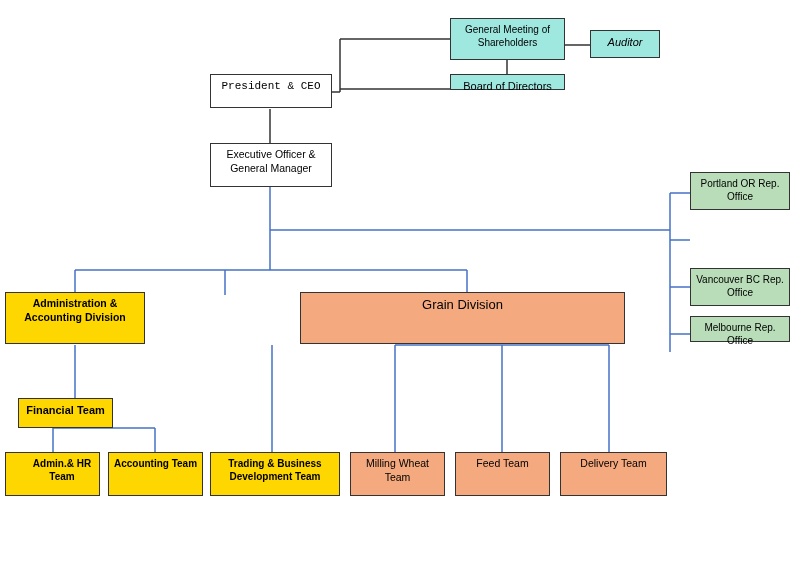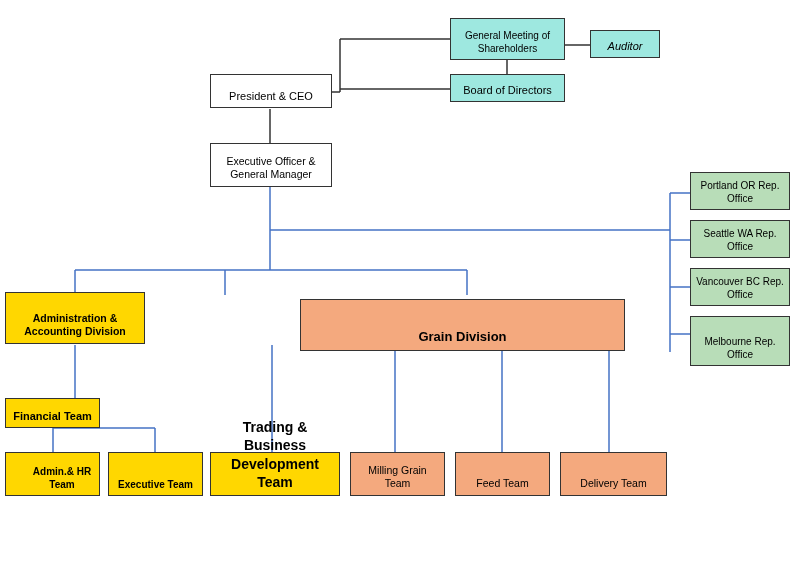--- a/index.html
+++ b/index.html
@@ -13,21 +13,21 @@
       position: relative;
     }
     .org-chart {
       position: relative;
       width: 800px;
       height: 570px;
     }
     .node {
       position: absolute;
       display: flex;
-      align-items: flex-end;
+      align-items: flex-start;
       justify-content: center;
       text-align: center;
       border: 1.5px solid #333;
       padding: 4px;
       line-height: 1.3;
     }
     .node-white { background: #fff; }
     .node-teal { background: #9ee8e0; border-color: #333; }
     .node-yellow { background: #ffd700; border-color: #333; }
     .node-salmon { background: #f4a97e; border-color: #333; }
@@ -101,65 +101,62 @@
 
     <line x1="467" y1="345" x2="467" y2="345"></line>
   </svg>
 
   <div class="node node-teal" style="left:450px;top:18px;width:115px;height:42px;font-size:10px;">
     <span>General Meeting of Shareholders</span>
   </div>
   <div class="node node-teal" style="left:590px;top:30px;width:70px;height:28px;font-style:italic;">
     <span>Auditor</span>
   </div>
-  <div class="node node-teal" style="left:450px;top:74px;width:115px;height:28px;">
+  <div class="node node-teal" style="left:450px;top:74px;width:115px;height:16px;">
     <span>Board of Directors</span>
   </div>
-  <div class="node node-white" style="left:210px;top:74px;width:122px;height:34px;">
+  <div class="node node-white" style="left:210px;top:74px;width:122px;height:34px;font-family:Liberation Mono, monospace;">
     <span>President &amp; CEO</span>
   </div>
   <div class="node node-white" style="left:210px;top:143px;width:122px;height:44px;font-size:10.5px;">
     <span>Executive Officer &amp; General Manager</span>
   </div>
 
   <div class="node node-yellow" style="left:5px;top:292px;width:140px;height:52px;font-size:10.5px;font-weight:bold;">
     <span>Administration &amp; Accounting Division</span>
   </div>
-  <div class="node node-salmon" style="left:300px;top:292px;width:325px;height:52px;font-size:13px;font-weight:bold;margin-top:7px;">
+  <div class="node node-salmon" style="left:300px;top:292px;width:325px;height:52px;font-size:13px;font-weight:normal;">
     <span>Grain Division</span>
   </div>
 
-  <div class="node node-yellow" style="left:5px;top:398px;width:95px;height:30px;font-weight:bold;">
+  <div class="node node-yellow" style="left:18px;top:398px;width:95px;height:30px;font-weight:bold;">
     <span>Financial Team</span>
   </div>
   <div class="node node-yellow" style="left:5px;top:452px;width:95px;height:44px;font-weight:bold;font-size:10px;padding-left:23px;">
     <span>Admin.&amp; HR Team</span>
   </div>
   <div class="node node-yellow" style="left:108px;top:452px;width:95px;height:44px;font-weight:bold;font-size:10px;">
-    <span>Executive Team</span>
+    <span>Accounting Team</span>
   </div>
-  <div class="node node-yellow" style="left:210px;top:452px;width:130px;height:44px;font-weight:bold;font-size:14px;">
+  <div class="node node-yellow" style="left:210px;top:452px;width:130px;height:44px;font-weight:bold;font-size:10px;">
     <span>Trading &amp; Business Development  Team</span>
   </div>
 
   <div class="node node-salmon" style="left:350px;top:452px;width:95px;height:44px;font-size:10.5px;">
-    <span>Milling Grain Team</span>
+    <span>Milling Wheat Team</span>
   </div>
   <div class="node node-salmon" style="left:455px;top:452px;width:95px;height:44px;font-size:10.5px;">
     <span>Feed Team</span>
   </div>
   <div class="node node-salmon" style="left:560px;top:452px;width:107px;height:44px;font-size:10.5px;">
     <span>Delivery Team</span>
   </div>
 
   <div class="node node-green" style="left:690px;top:172px;width:100px;height:38px;font-size:10px;">
     <span>Portland OR Rep. Office</span>
   </div>
-  <div class="node node-green" style="left:690px;top:220px;width:100px;height:38px;font-size:10px;">
-    <span>Seattle WA Rep. Office</span>
-  </div>
   <div class="node node-green" style="left:690px;top:268px;width:100px;height:38px;font-size:10px;">
     <span>Vancouver BC Rep. Office</span>
   </div>
-  <div class="node node-green" style="left:690px;top:316px;width:100px;height:50px;font-size:10px;">
+  <div class="node node-green" style="left:690px;top:316px;width:100px;height:26px;font-size:10px;">
     <span>Melbourne Rep. Office</span>
   </div>
 </div>
 
 </body></html>

